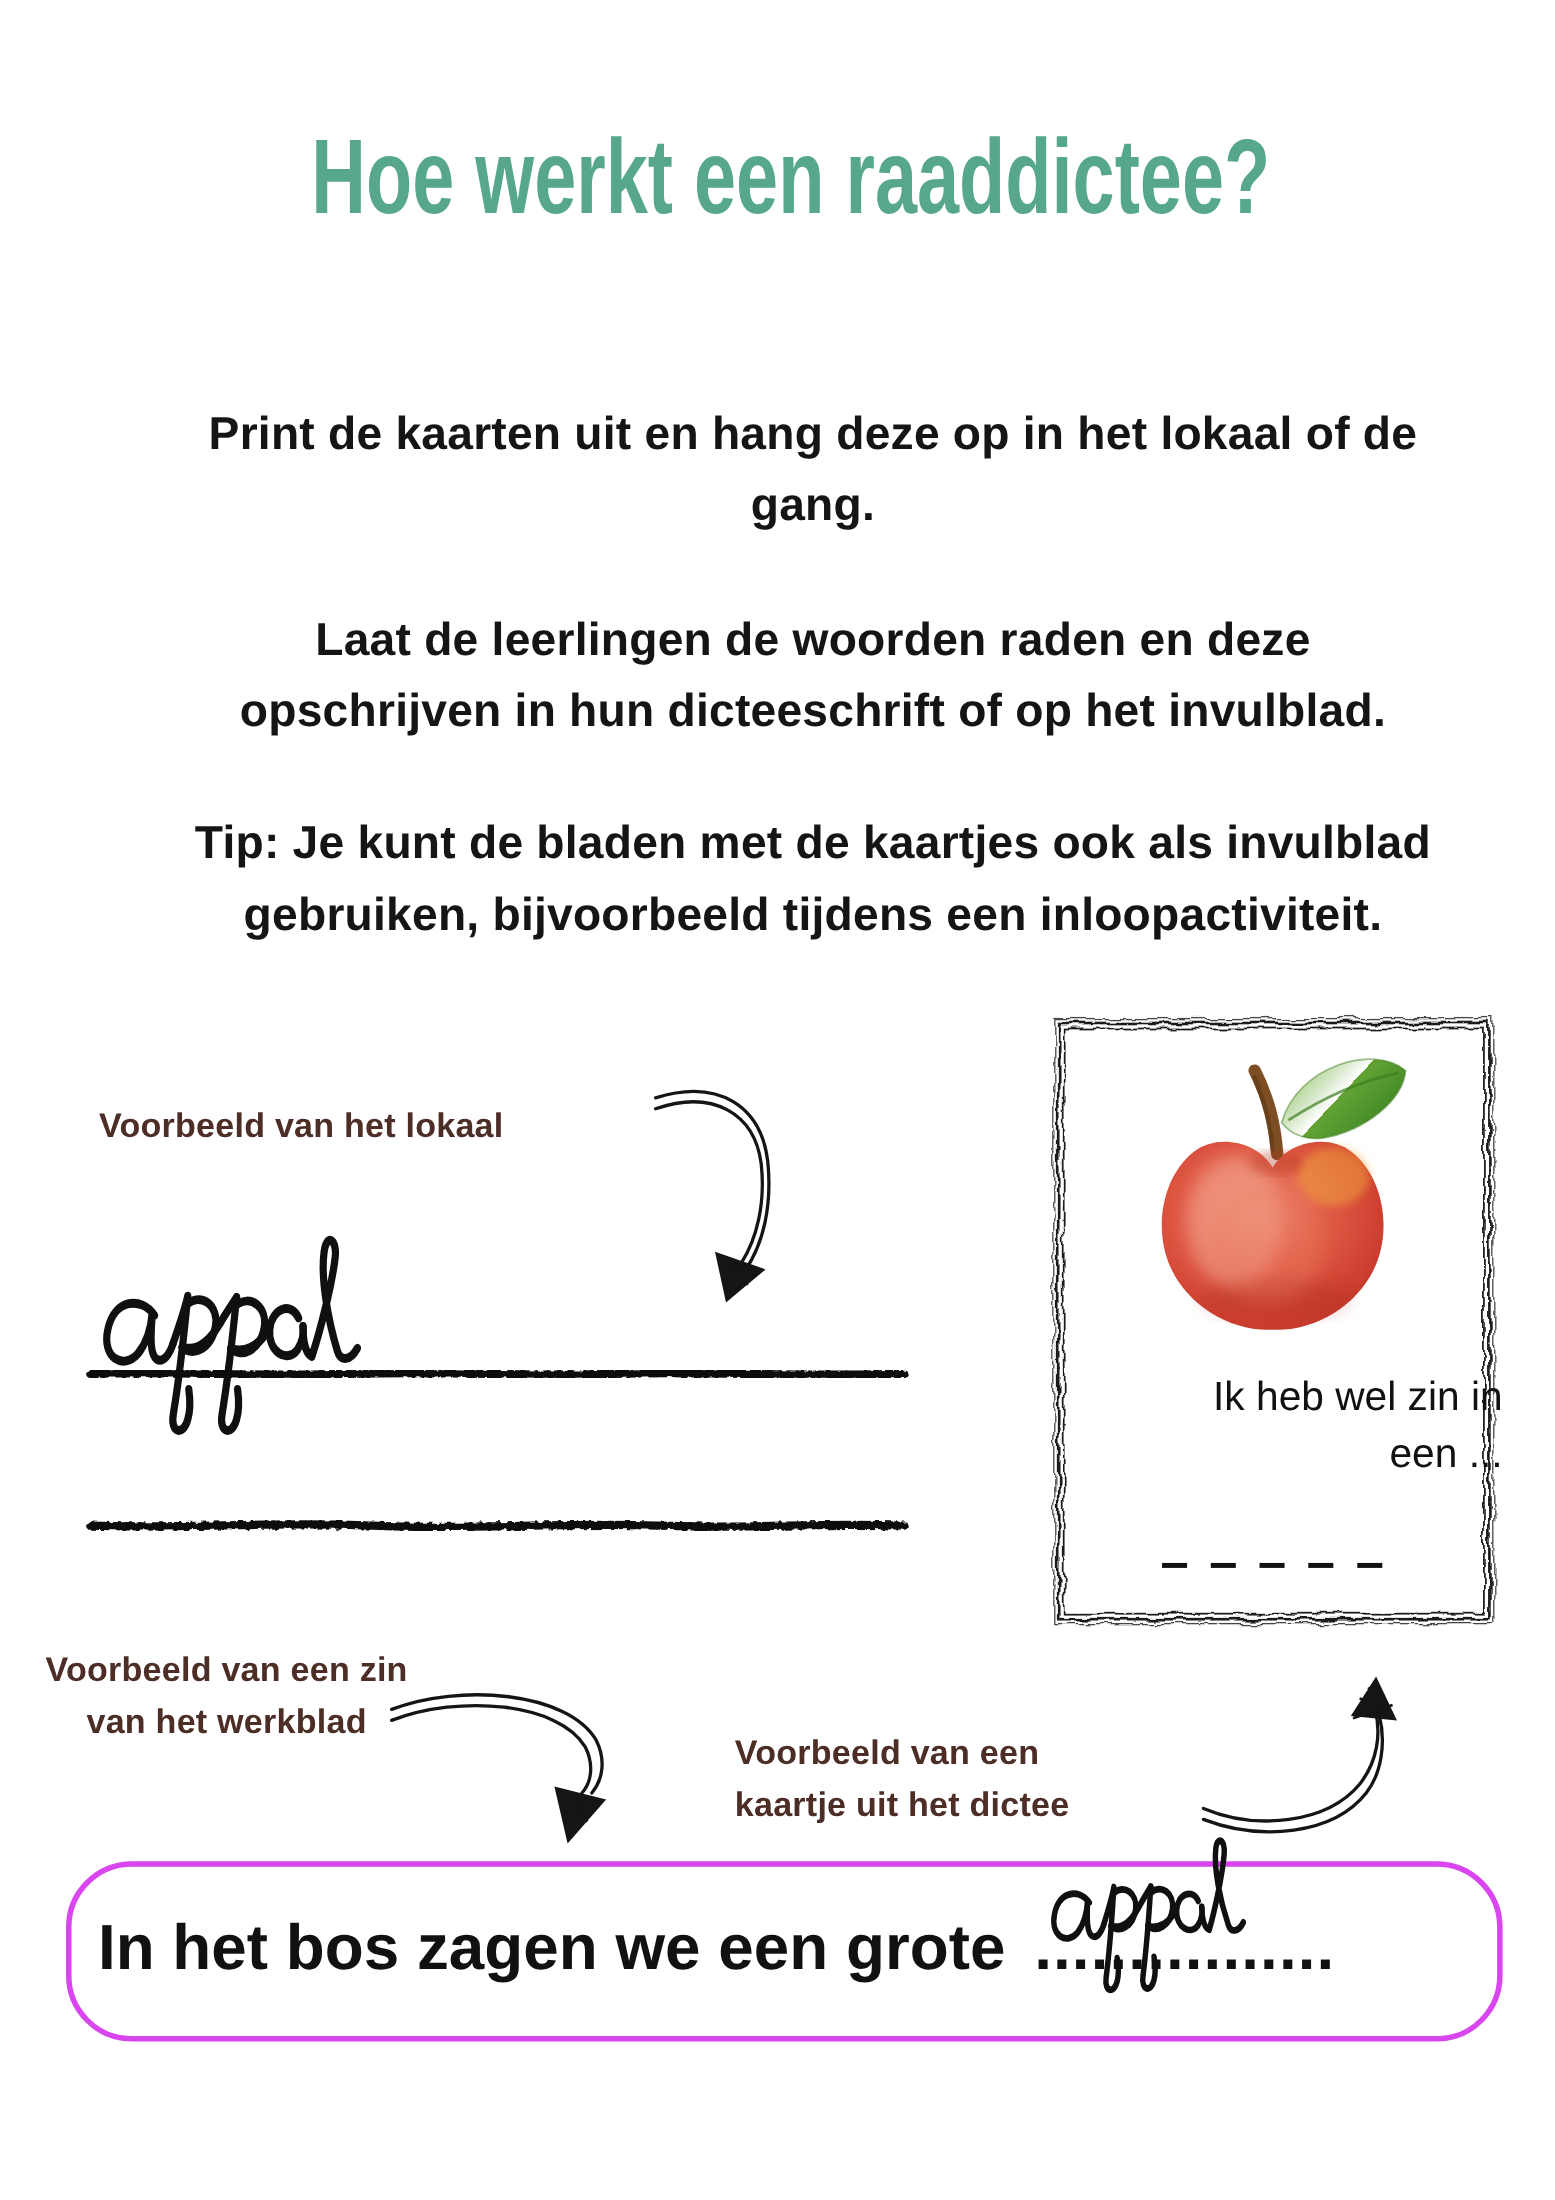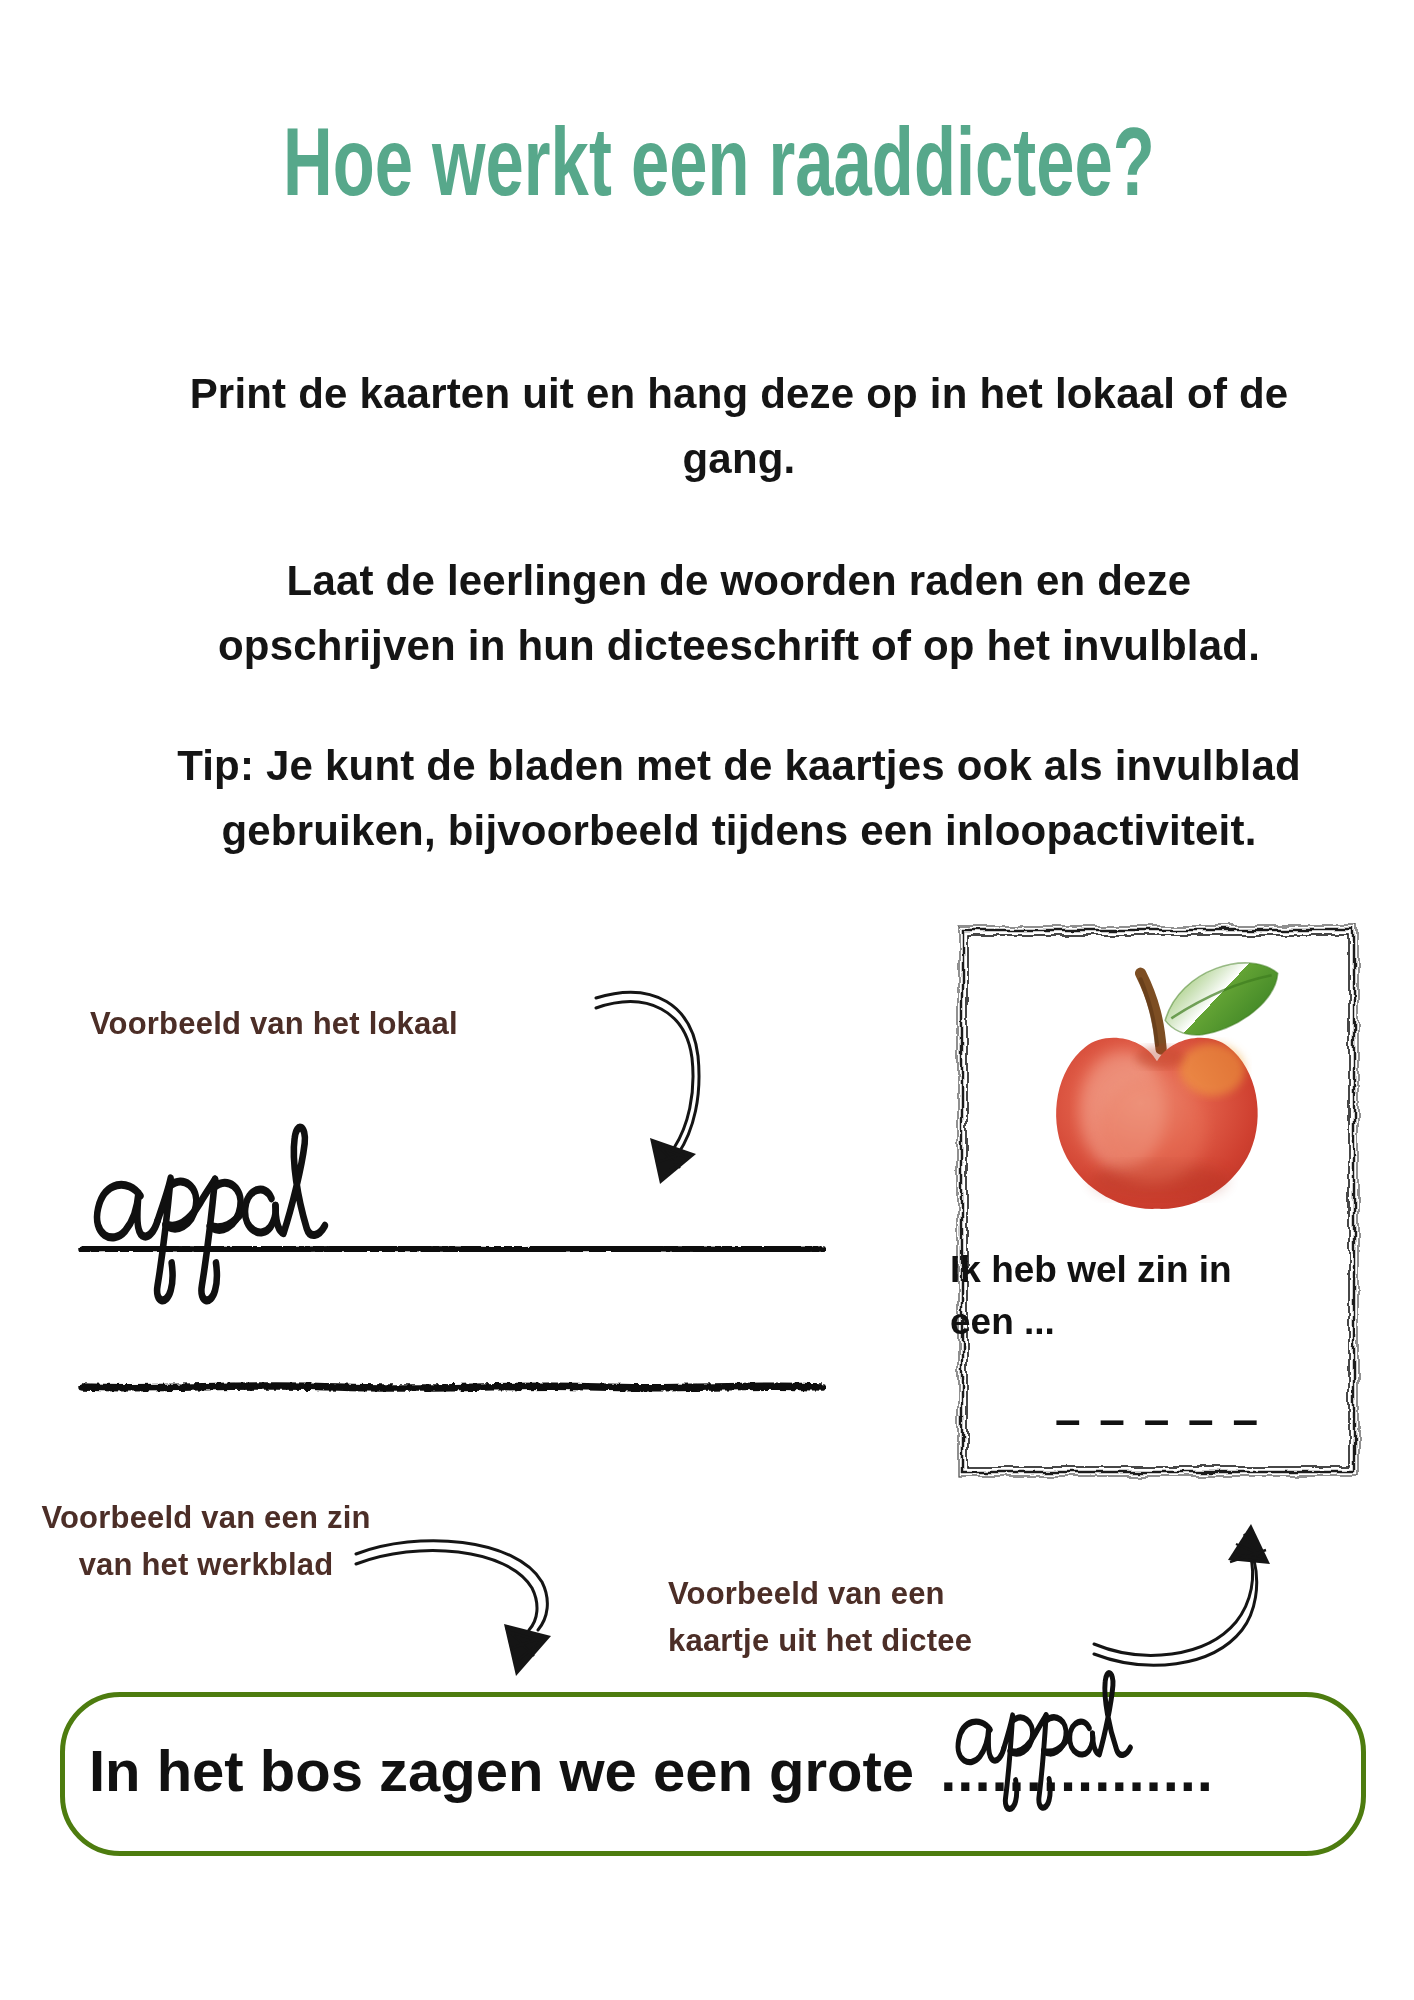--- a/index.html
+++ b/index.html
@@ -46,38 +46,38 @@
   
   #appel-big{position:absolute; left:84px; top:1106px; width:262px; height:212px;}
   #appel-big svg{width:100%; height:100%;}
 
   
   .card{position:absolute; left:950px; top:918px; width:416px; height:566px;}
   .card-border{position:absolute; left:0; top:0;}
   .card-apple{position:absolute; left:80px; top:28px; width:256px; height:288px;}
   .card-prompt{
     position:absolute; top:326px; left:0; width:100%;
-    text-align:left; font-size:37px; font-weight:700; line-height:52px; color:#111;
+    text-align:right; font-size:37px; font-weight:400; line-height:52px; color:#111;
   }
   .card-dashes{
     position:absolute; top:474px; left:0; width:100%;
     text-align:center; font-size:46px; font-weight:800;
     letter-spacing:3px; color:#111; white-space:nowrap;
   }
 
   
   .arrow{position:absolute;}
   #arrow-schrift{left:588px; top:978px;}
   #arrow-werkblad{left:348px; top:1530px;}
   #arrow-kaartje{left:1088px; top:1520px;}
 
   
   .sentence-box{
     position:absolute; left:60px; top:1692px; width:1306px; height:164px;
-    border:5px solid #4d7c0f; border-radius:60px; box-sizing:border-box;
+    border:5px solid #d946ef; border-radius:60px; box-sizing:border-box;
     font-size:58px; font-weight:700; color:#111;
     padding:40px 0 0 24px; white-space:nowrap;
   }
   .sentence-prefix{display:inline;}
   .blank{display:inline-block; position:relative; margin-left:10px;}
   .dots{font-size:58px; font-weight:700; letter-spacing:1px;}
   #appel-small{
     position:absolute; left:8px; top:-78px; width:198px; height:162px;
     transform:rotate(-2deg);
   }

